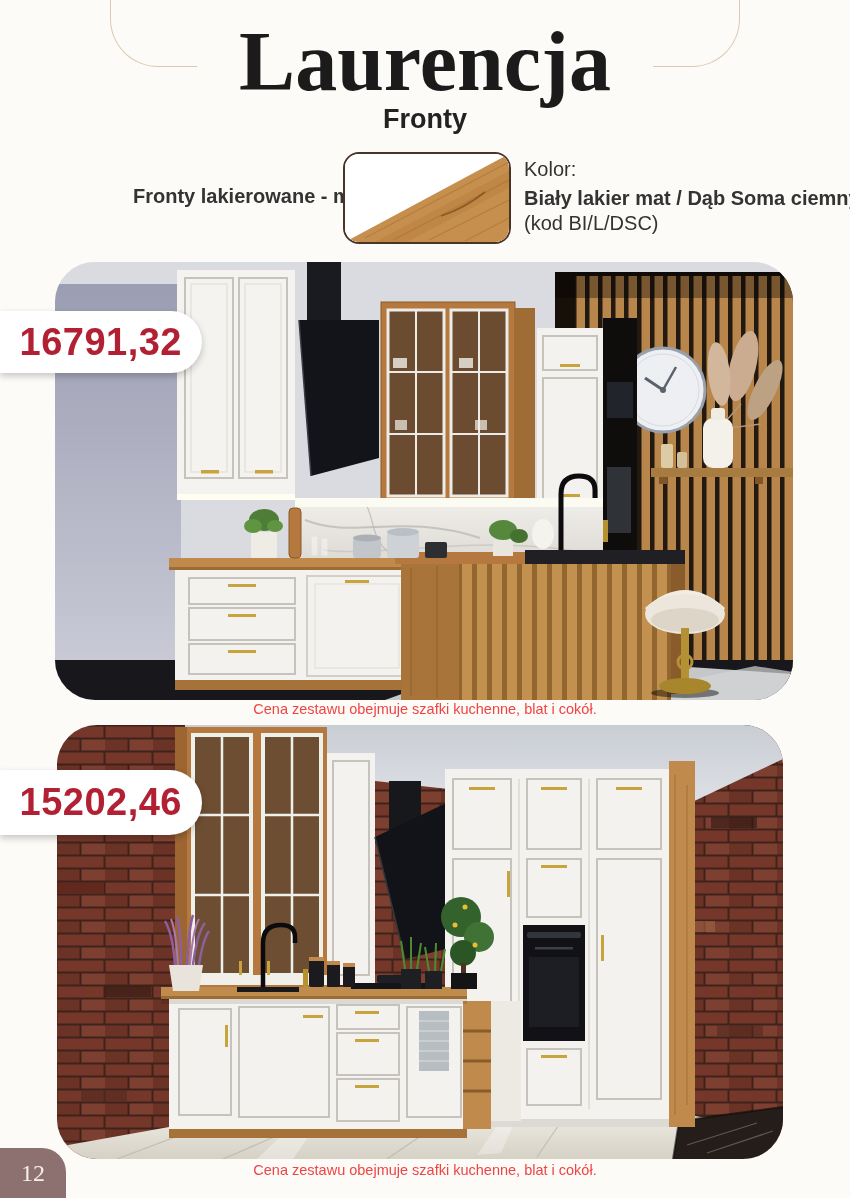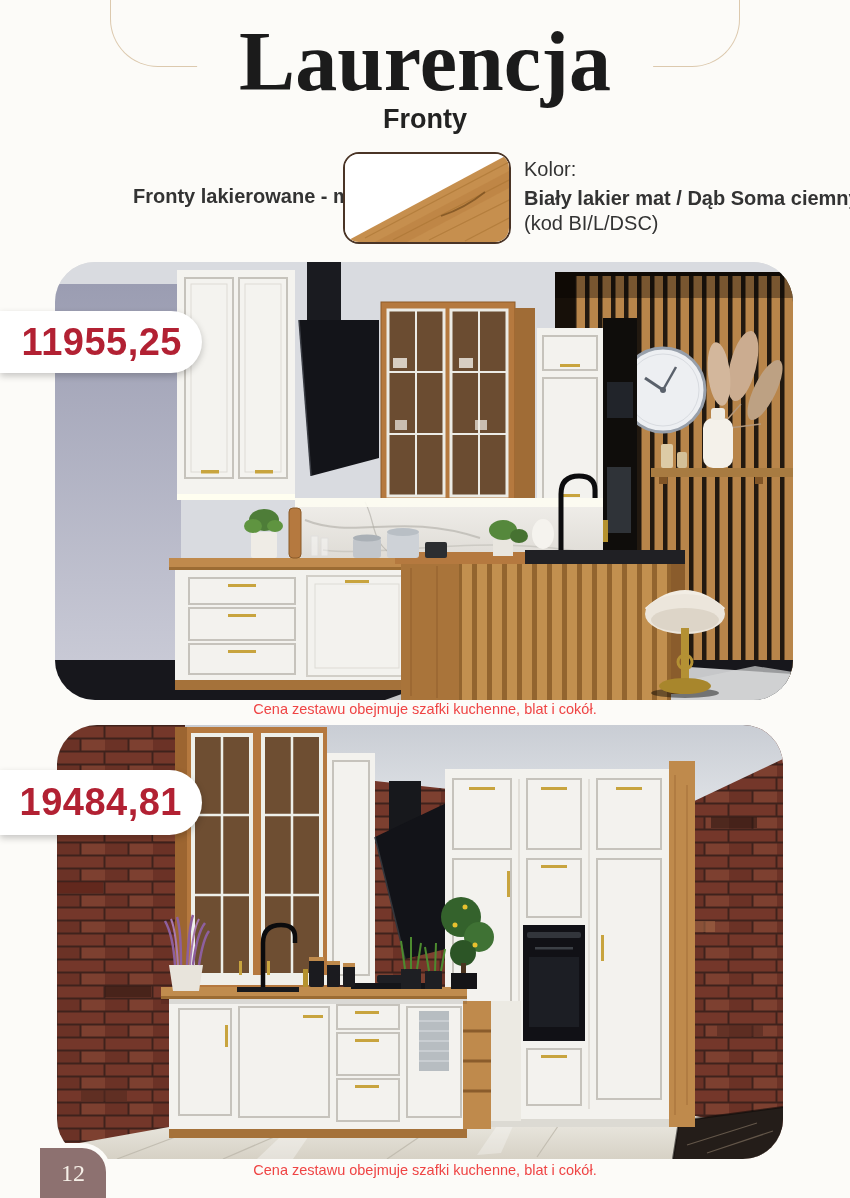--- a/index.html
+++ b/index.html
@@ -55,21 +55,21 @@
     position:absolute;left:0;width:100%;text-align:center;
     font-size:14.5px;color:#ef4444;z-index:4;
   }
   #caption1{top:701px;}
   #caption2{top:1162px;}
   .page-num{
     position:absolute;left:0;top:1148px;width:66px;height:50px;
     background:#8d7170;border-radius:0 24px 0 0;
     display:flex;align-items:center;justify-content:center;
     color:#f5efe7;font-family:"Liberation Serif","DejaVu Serif",serif;
-    font-size:24px;z-index:6;box-shadow:0 0 0 5px #fcfbf8;margin-left:40px;
+    font-size:24px;z-index:6;box-shadow:0 0 0 5px #fcfbf8;
   }
 </style>
 </head>
 <body>
 
 <div class="top-frame"></div>
 
 <div class="page-title">Laurencja</div>
 <div class="page-subtitle">Fronty</div>
 
@@ -410,24 +410,24 @@
     <circle cx="398" cy="200" r="2.5" fill="#e8c02f"></circle>
     <circle cx="418" cy="220" r="2.5" fill="#e8c02f"></circle>
     <circle cx="408" cy="182" r="2.5" fill="#e8c02f"></circle>
     <rect x="404" y="238" width="5" height="12" fill="#4a3420"></rect>
     <rect x="394" y="248" width="26" height="16" fill="#141417"></rect>
   </g>
 </svg>
 </div>
 
 <div class="price-badge" id="badge1">
-  <span>11955,25</span>
+  <span>16791,32</span>
 </div>
 <div class="price-badge" id="badge2">
-  <span>19484,81</span>
+  <span>15202,46</span>
 </div>
 
 <div class="photo-caption" id="caption1">Cena zestawu obejmuje szafki kuchenne, blat i cokół.</div>
 <div class="photo-caption" id="caption2">Cena zestawu obejmuje szafki kuchenne, blat i cokół.</div>
 
 <div class="page-num">
   <span>12</span>
 </div>
 
 </body></html>

